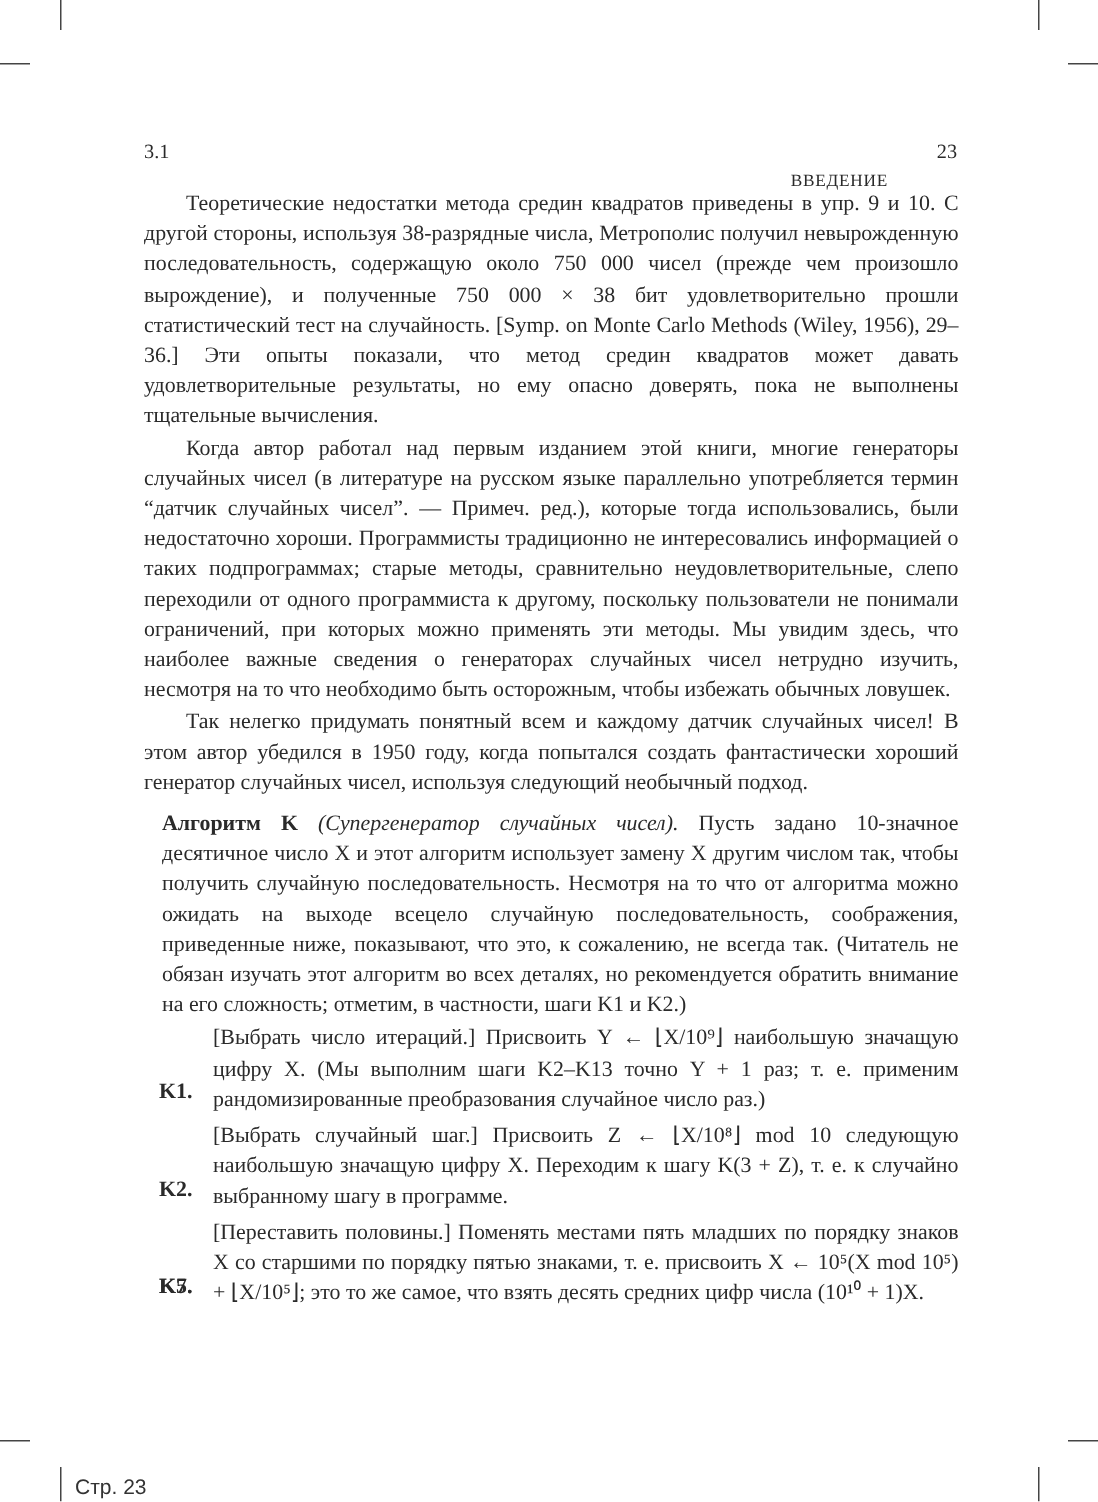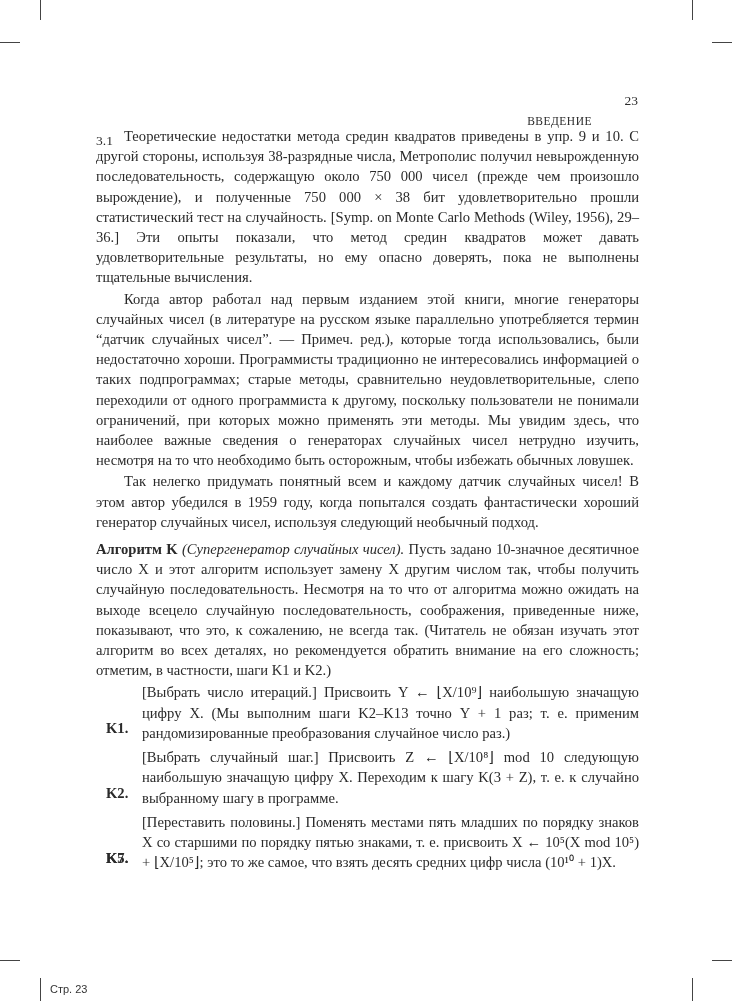--- a/index.html
+++ b/index.html
@@ -5,37 +5,37 @@
   html, body { margin: 0; padding: 0; }
   body {
     width: 732px; height: 1001px; background: #ffffff; position: relative; overflow: hidden;
     font-family: "DejaVu Serif", "Liberation Serif", serif; color: #2a2a2a;
   }
   .crop { position: absolute; background: #444; }
   .page-header {
     position: absolute; top: 93px; left: 96px; width: 542px; height: 20px;
     font-size: 13.5px; font-family: "Liberation Serif", serif;
   }
-  .page-header .sec { position: absolute; left: 0; top: 0; margin-top: 40px; }
+  .page-header .sec { position: absolute; left: 0; top: 0; }
   .page-header .title { position: absolute; right: 46px; top: 1px; font-size: 11.5px; letter-spacing: 0.5px; margin-top: 21px; }
   .page-header .num { position: absolute; right: 0; top: 0; text-align: right; }
   .body-text {
     position: absolute; top: 126px; left: 96px; width: 543px;
     font-family: "Liberation Serif", serif; font-size: 14.6px; line-height: 20.2px; text-align: justify;
     hyphens: auto;
   }
   .body-text p { margin: 0 0 1px 0; text-indent: 28px; }
-  .body-text p.algo { text-indent: 0; margin-top: 7px; }
+  .body-text p.algo { text-indent: 0; margin-top: 7px; margin-left: 12px; }
   .body-text b { font-weight: bold; }
   .steps { margin-top: 2px; }
   .step { position: relative; padding-left: 46px; margin-bottom: 4px; }
   .step .lbl { position: absolute; left: 10px; top: 0; font-weight: bold; margin-top: 36px; }
   .footer {
     position: absolute; left: 50px; top: 983px; font-family: "Liberation Sans", sans-serif;
-    font-size: 11px; color: #333;
+    font-size: 14px; color: #333;
   }
   i { font-style: italic; }
 </style>
 </head>
 <body>
 
 <div class="crop" style="left:40px;top:0;width:1px;height:20px;"></div>
 <div class="crop" style="left:692px;top:0;width:1px;height:20px;"></div>
 <div class="crop" style="left:0;top:42px;width:20px;height:1px;"></div>
 <div class="crop" style="left:712px;top:42px;width:20px;height:1px;"></div>
@@ -46,21 +46,21 @@
 
 <div class="page-header">
   <span class="sec">3.1</span>
   <span class="title">ВВЕДЕНИЕ</span>
   <span class="num">23</span>
 </div>
 
 <div class="body-text">
   <p>Теоретические недостатки метода средин квадратов приведены в упр. 9 и 10. С другой стороны, используя 38-разрядные числа, Метрополис получил невырожденную последовательность, содержащую около 750 000 чисел (прежде чем произошло вырождение), и полученные 750 000 × 38 бит удовлетворительно прошли статистический тест на случайность. [Symp. on Monte Carlo Methods (Wiley, 1956), 29–36.] Эти опыты показали, что метод средин квадратов может давать удовлетворительные результаты, но ему опасно доверять, пока не выполнены тщательные вычисления.</p>
   <p>Когда автор работал над первым изданием этой книги, многие генераторы случайных чисел (в литературе на русском языке параллельно употребляется термин “датчик случайных чисел”. — Примеч. ред.), которые тогда использовались, были недостаточно хороши. Программисты традиционно не интересовались информацией о таких подпрограммах; старые методы, сравнительно неудовлетворительные, слепо переходили от одного программиста к другому, поскольку пользователи не понимали ограничений, при которых можно применять эти методы. Мы увидим здесь, что наиболее важные сведения о генераторах случайных чисел нетрудно изучить, несмотря на то что необходимо быть осторожным, чтобы избежать обычных ловушек.</p>
-  <p>Так нелегко придумать понятный всем и каждому датчик случайных чисел! В этом автор убедился в 1959 году, когда попытался создать фантастически хороший генератор случайных чисел, используя следующий необычный подход.</p>
+  <p>Так нелегко придумать понятный всем и каждому датчик случайных чисел! В этом автор убедился в 1950 году, когда попытался создать фантастически хороший генератор случайных чисел, используя следующий необычный подход.</p>
 
   <p class="algo">
     <b>Алгоритм K</b>
     <i>(Супергенератор случайных чисел).</i>
     <span>Пусть задано 10-значное десятичное число X и этот алгоритм использует замену X другим числом так, чтобы получить случайную последовательность. Несмотря на то что от алгоритма можно ожидать на выходе всецело случайную последовательность, соображения, приведенные ниже, показывают, что это, к сожалению, не всегда так. (Читатель не обязан изучать этот алгоритм во всех деталях, но рекомендуется обратить внимание на его сложность; отметим, в частности, шаги K1 и K2.)</span>
   </p>
 
   <div class="steps">
     <div class="step"><span class="lbl">K1.</span><span>[Выбрать число итераций.] Присвоить Y ← ⌊X/10⁹⌋ наибольшую значащую цифру X. (Мы выполним шаги K2–K13 точно Y + 1 раз; т. е. применим рандомизированные преобразования случайное число раз.)</span></div>
     <div class="step"><span class="lbl">K2.</span><span>[Выбрать случайный шаг.] Присвоить Z ← ⌊X/10⁸⌋ mod 10 следующую наибольшую значащую цифру X. Переходим к шагу K(3 + Z), т. е. к случайно выбранному шагу в программе.</span></div>

